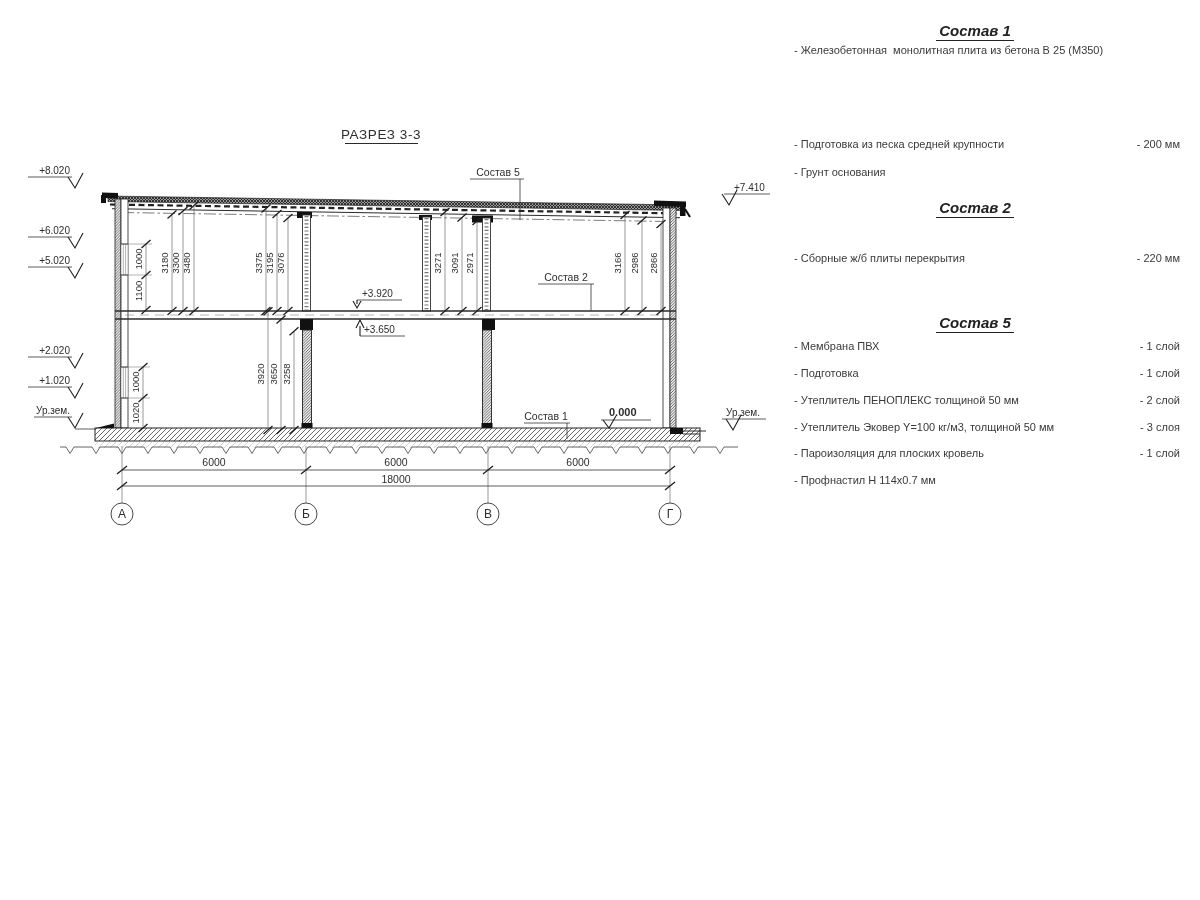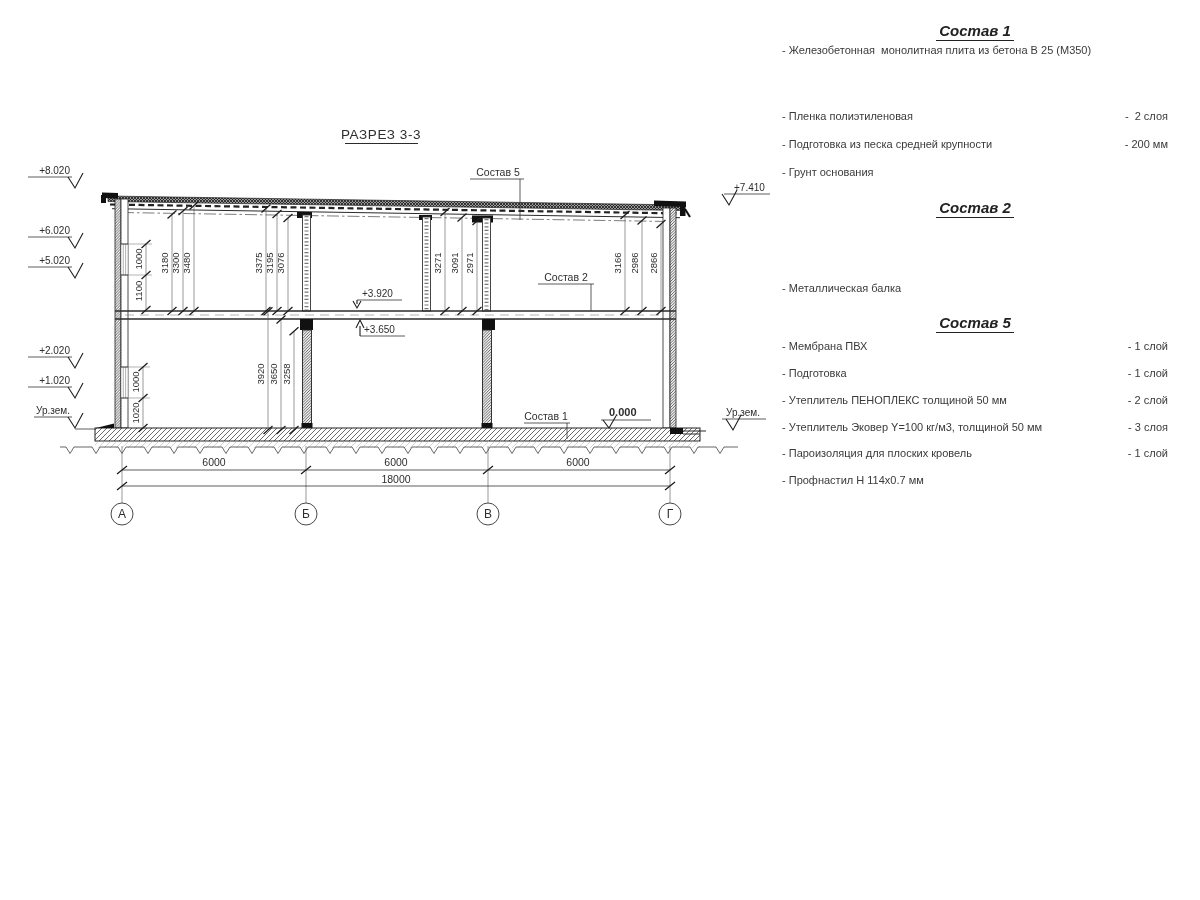--- a/index.html
+++ b/index.html
@@ -3,21 +3,21 @@
 <meta charset="utf-8">
 <style>
   html,body{margin:0;padding:0;background:#fff;}
   body{width:1200px;height:900px;position:relative;font-family:"Liberation Sans",sans-serif;}
   #canvas{position:absolute;left:0;top:0;width:1200px;height:900px;background:#fff;overflow:hidden;}
 
   
   .right-panel{position:absolute;left:782px;top:0;width:386px;height:540px;}
   .comp-header{position:absolute;left:0;width:100%;text-align:center;font-style:italic;font-weight:600;font-size:15px;color:#222;}
   .comp-header span{border-bottom:1px solid #222;padding:0 3px 1px 3px;}
-  .comp-row{position:absolute;left:0;width:100%;display:flex;justify-content:space-between;font-size:11px;color:#3a3a3a;}
+  .comp-row{position:absolute;left:12px;width:100%;display:flex;justify-content:space-between;font-size:11px;color:#3a3a3a;}
   .comp-row .itxt{white-space:pre;}
   .comp-row .iqty{white-space:pre;}
 
   
   svg{position:absolute;left:0;top:0;}
   svg text{font-family:"Liberation Sans",sans-serif;fill:#2e2e2e;}
   .s1{stroke:#2b2b2b;stroke-width:1;fill:none}
   .s15{stroke:#2b2b2b;stroke-width:1.5;fill:none}
   .s06{stroke:#555;stroke-width:0.6;fill:none}
   .s08{stroke:#333;stroke-width:0.8;fill:none}
@@ -240,38 +240,34 @@
   </svg>
 
   <div class="right-panel">
 
     <div class="comp-header" style="top:22px">
       <span>Состав 1</span></div>
     <div class="comp-row" style="top:44px">
       <span class="itxt">- Железобетонная  монолитная плита из бетона В 25 (М350)</span>
       <span class="iqty"></span>
       </div>
-    <div class="comp-row" style="top:110px">
-      <span class="itxt">- Пленка полиэтиленовая</span>
-      <span class="iqty">-  2 слоя</span>
-      </div>
     <div class="comp-row" style="top:138px">
       <span class="itxt">- Подготовка из песка средней крупности</span>
       <span class="iqty">- 200 мм</span>
       </div>
     <div class="comp-row" style="top:166px">
       <span class="itxt">- Грунт основания</span>
       <span class="iqty"></span>
       </div>
 
     <div class="comp-header" style="top:199px">
       <span>Состав 2</span></div>
-    <div class="comp-row" style="top:282px">
-      <span class="itxt">- Металлическая балка</span>
-      <span class="iqty"></span>
+    <div class="comp-row" style="top:252px">
+      <span class="itxt">- Сборные ж/б плиты перекрытия</span>
+      <span class="iqty">- 220 мм</span>
       </div>
 
     <div class="comp-header" style="top:314px">
       <span>Состав 5</span></div>
     <div class="comp-row" style="top:340px">
       <span class="itxt">- Мембрана ПВХ</span>
       <span class="iqty">- 1 слой</span>
       </div>
     <div class="comp-row" style="top:367px">
       <span class="itxt">- Подготовка</span>

